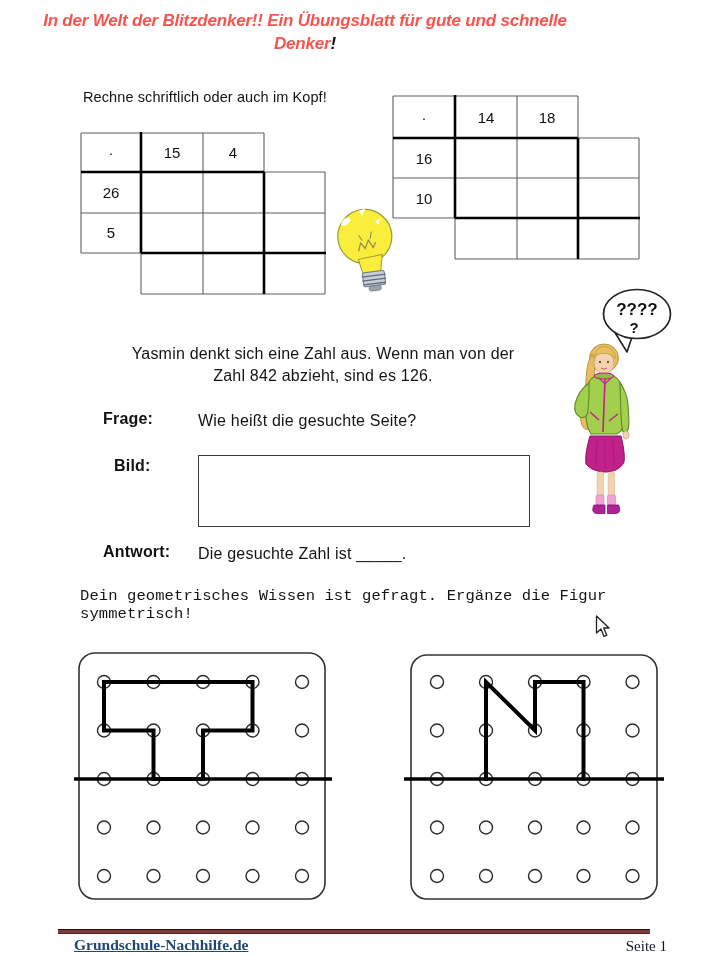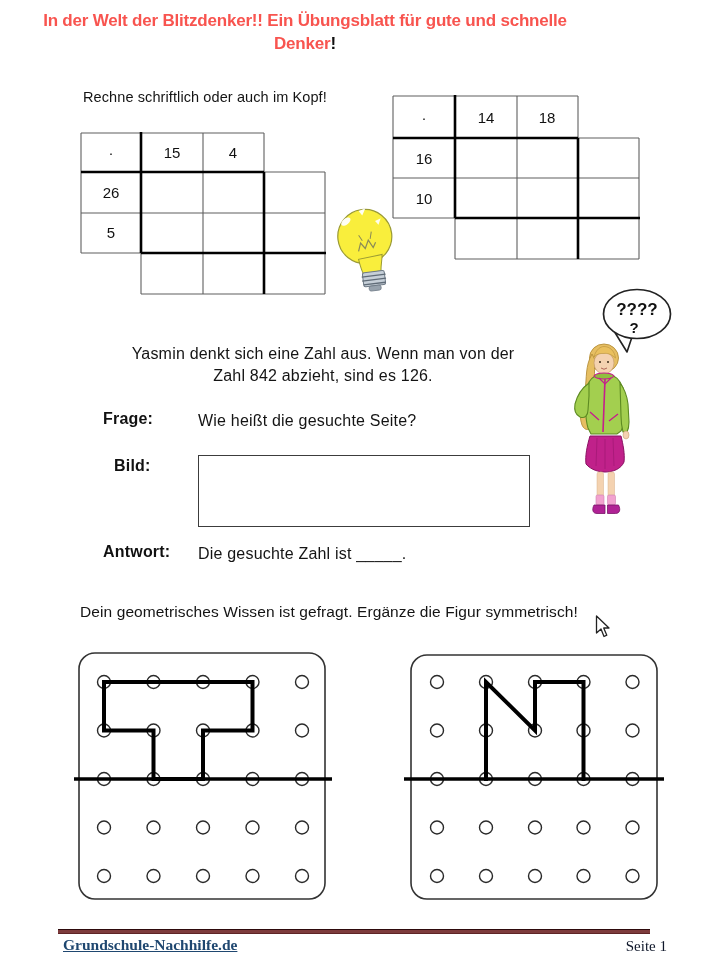--- a/index.html
+++ b/index.html
@@ -1,35 +1,35 @@
 <!DOCTYPE html>
 <html><head>
 <meta charset="utf-8">
 <style>
   html,body{margin:0;padding:0;background:#ffffff;}
   .page{position:relative;width:713px;height:967px;background:#fff;overflow:hidden;
         font-family:"Liberation Sans",sans-serif;color:#1a1a1a;}
   .abs{position:absolute;}
   .title{left:0;top:9px;width:610px;text-align:center;font-weight:bold;
-         font-size:17px;line-height:23px;color:#f8544f;letter-spacing:-0.2px;}
+         font-size:17px;line-height:23px;color:#f8544f;letter-spacing:-0.2px;font-style:italic;}
   .title .black{color:#111;}
   .instr-small{font-size:14.5px;letter-spacing:0.1px;color:#141414;}
   .body-text{font-size:16px;letter-spacing:0.2px;color:#141414;line-height:22px;text-align:center;}
   .label-bold{font-size:16px;font-weight:bold;letter-spacing:0.2px;color:#111;}
   .geo-instr{font-size:15.5px;letter-spacing:0.1px;color:#141414;}
   .bild-box{border:1.3px solid #3c3c3c;background:#fff;}
   svg text.tnum{font-family:"Liberation Sans",sans-serif;font-size:15px;fill:#111;
                 text-anchor:middle;}
   svg text.bub{font-family:"Liberation Sans",sans-serif;font-weight:bold;fill:#111;
                text-anchor:middle;}
   .tl{stroke:#5f5f5f;stroke-width:1.1;}
   .bl{stroke:#000;stroke-width:2.6;}
   .footer-rule{left:58px;top:929px;width:592px;height:3px;background:#7d3b3c;
                border-top:1px solid #2e0a0c;border-bottom:1px solid #5e2426;}
-  .footer-link{left:63px;top:936px;font-family:"Liberation Serif",serif;
+  .footer-link{left:74px;top:936px;font-family:"Liberation Serif",serif;
                font-size:15.5px;font-weight:bold;color:#1f4770;
                text-decoration:underline;cursor:pointer;}
   .footer-page{left:555px;top:938px;width:112px;text-align:right;
                font-family:"Liberation Serif",serif;font-size:15px;color:#0f172a;}
 </style>
 </head>
 <body>
 
 <div class="page">
 
@@ -150,21 +150,21 @@
 
   <div class="abs label-bold" style="left:103px;top:410px;">Frage:</div>
   <div class="abs body-text" style="left:198px;top:410px;">Wie heißt die gesuchte Seite?</div>
 
   <div class="abs label-bold" style="left:114px;top:457px;">Bild:</div>
   <div class="abs bild-box" style="left:198px;top:455px;width:330px;height:70px;"></div>
 
   <div class="abs label-bold" style="left:103px;top:543px;">Antwort:</div>
   <div class="abs body-text" style="left:198px;top:543px;">Die gesuchte Zahl ist _____.</div>
 
-  <div class="abs geo-instr" style="left:80px;top:603px;">Dein geometrisches Wissen ist gefragt. Ergänze die Figur symmetrisch!</div>
+  <div class="abs geo-instr" style="left:80px;top:587px;font-family:Liberation Mono, monospace;">Dein geometrisches Wissen ist gefragt. Ergänze die Figur symmetrisch!</div>
 
   <svg class="abs" style="left:595px;top:615px;" width="16" height="24" viewBox="0 0 16 24">
     <path d="M1.5,1 L1.5,18 L6,14 L9,21.5 L11.8,20.2 L8.7,13 L14,13 Z" fill="#ffffff" stroke="#222222" stroke-width="1.3" stroke-linejoin="round"></path>
   </svg>
 
   <svg class="abs" style="left:70px;top:648px;" width="266" height="256" viewBox="0 0 266 256">
     <rect x="9" y="5" width="246" height="246" rx="16" fill="#ffffff" stroke="#333333" stroke-width="1.6"></rect>
     <g fill="#ffffff" stroke="#2a2a2a" stroke-width="1.4">
       <circle cx="34" cy="34" r="6.5"></circle>
         <circle cx="83.5" cy="34" r="6.5"></circle>

